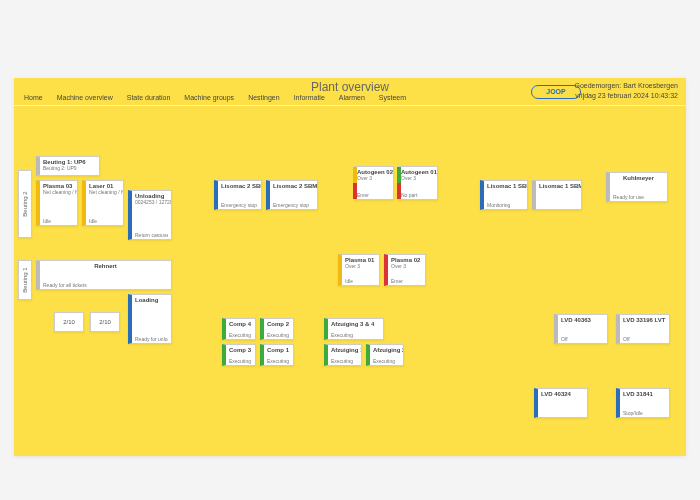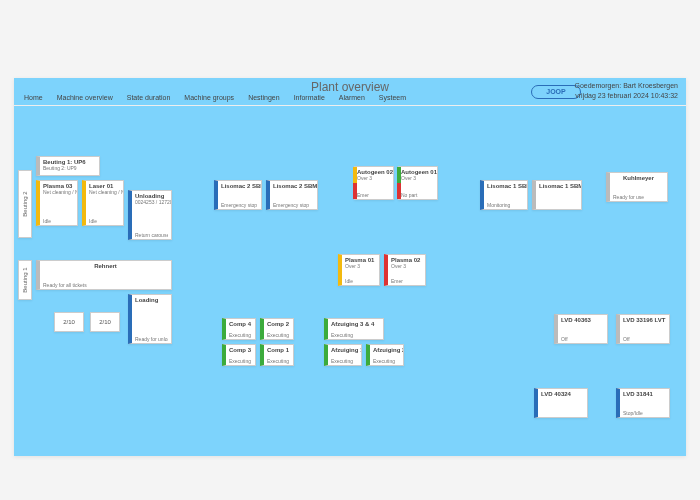--- a/index.html
+++ b/index.html
@@ -12,21 +12,21 @@
     width: 700px;
     height: 500px;
     overflow: hidden;
   }
   .panel {
     position: absolute;
     left: 14px;
     top: 78px;
     width: 672px;
     height: 378px;
-    background: #7dd3fc;
+    background: #fde047;
     box-shadow: 0 1px 4px rgba(0,0,0,0.08);
   }
   .header {
     position: relative;
     height: 28px;
     border-bottom: 1px solid #eee;
   }
   .title {
     position: absolute;
     left: 50%;

